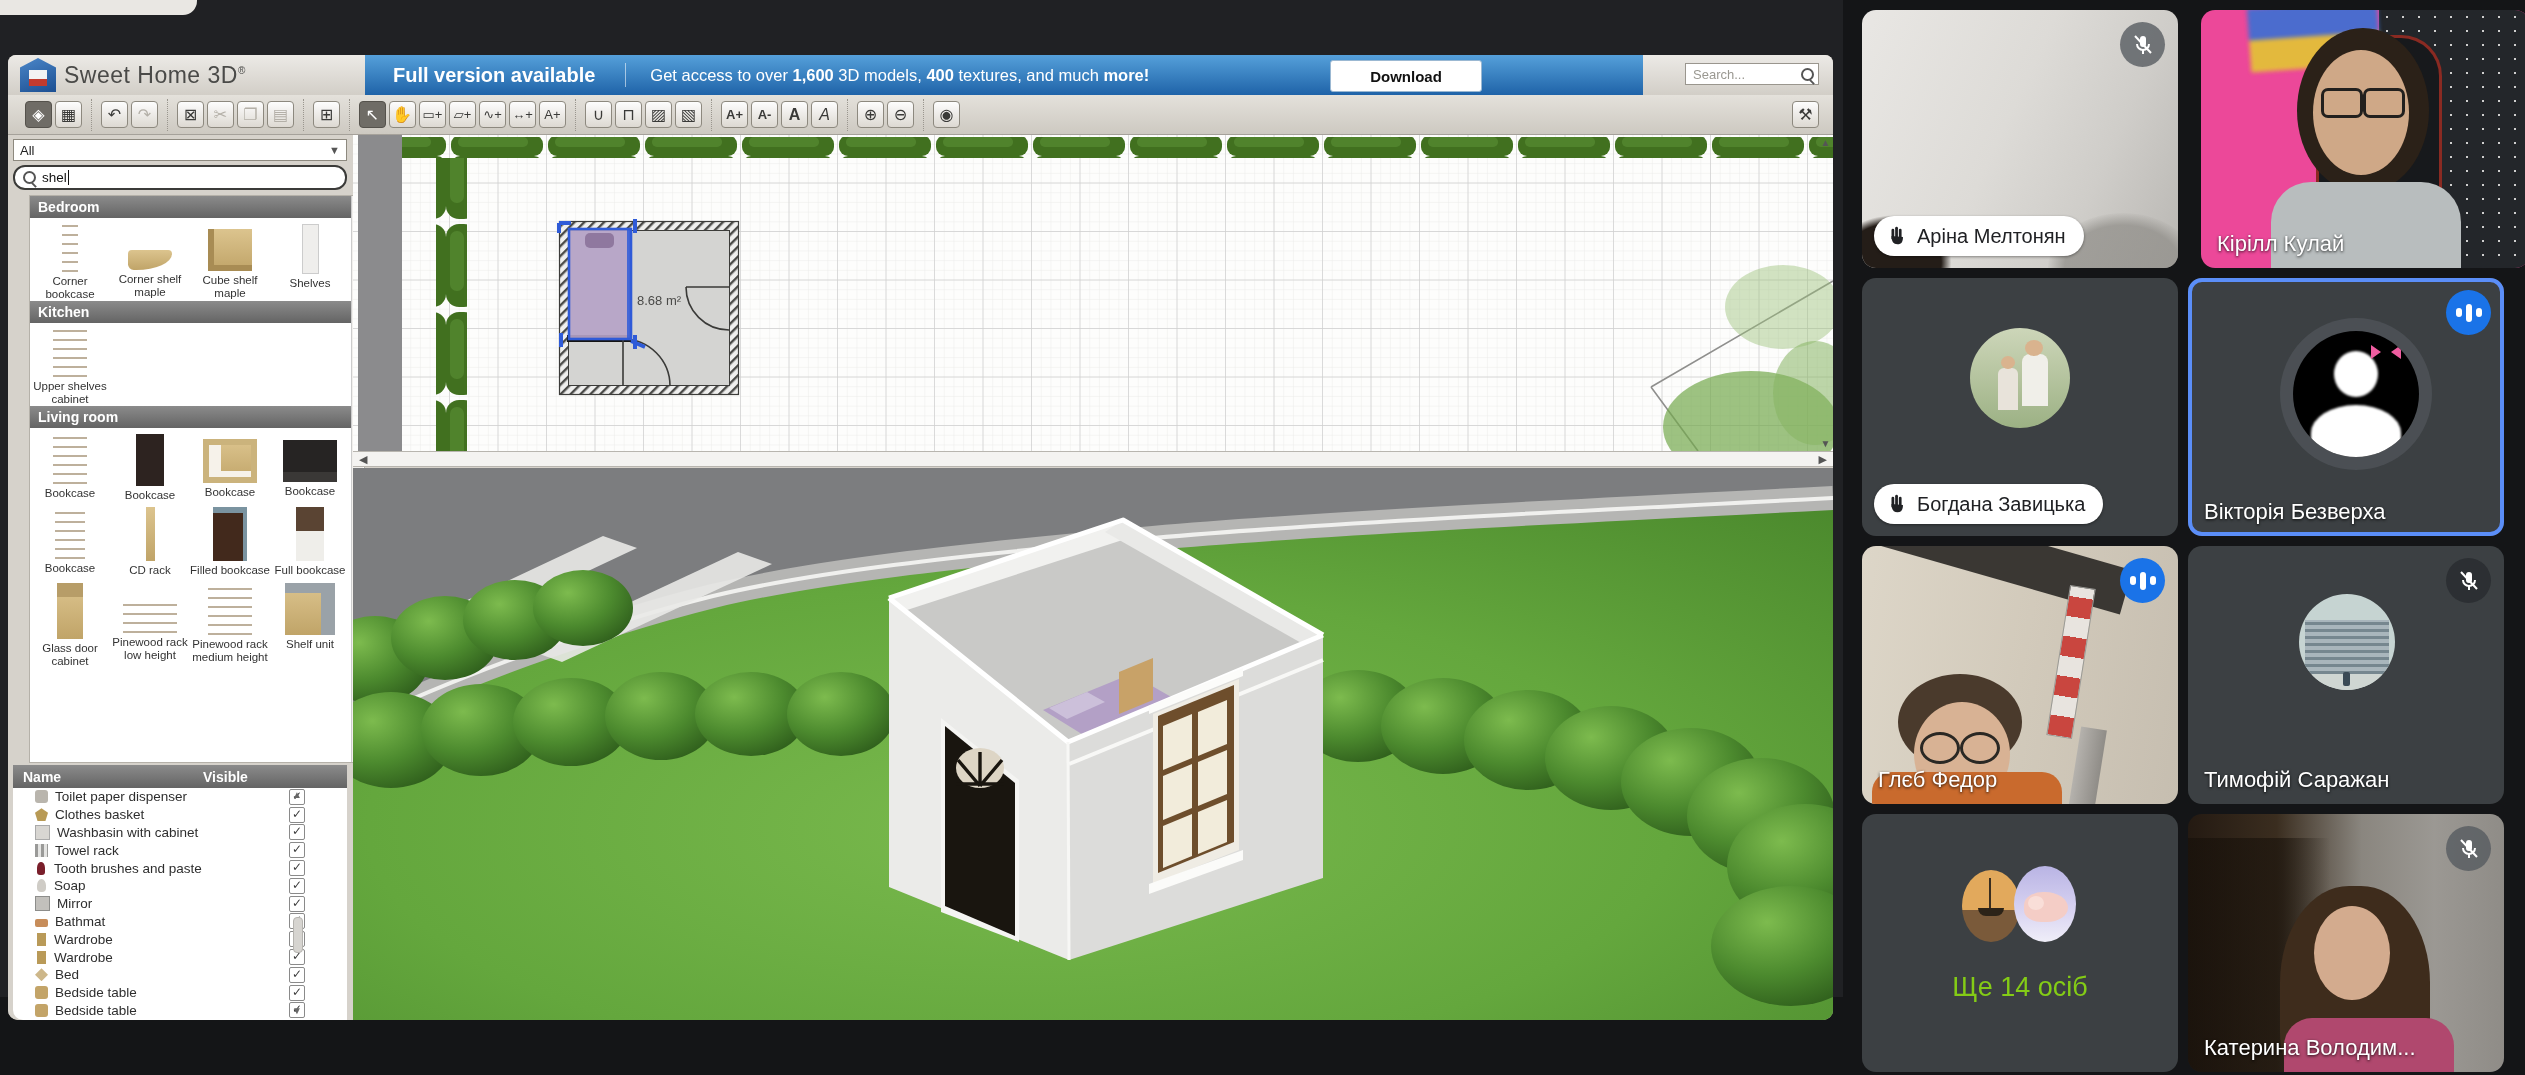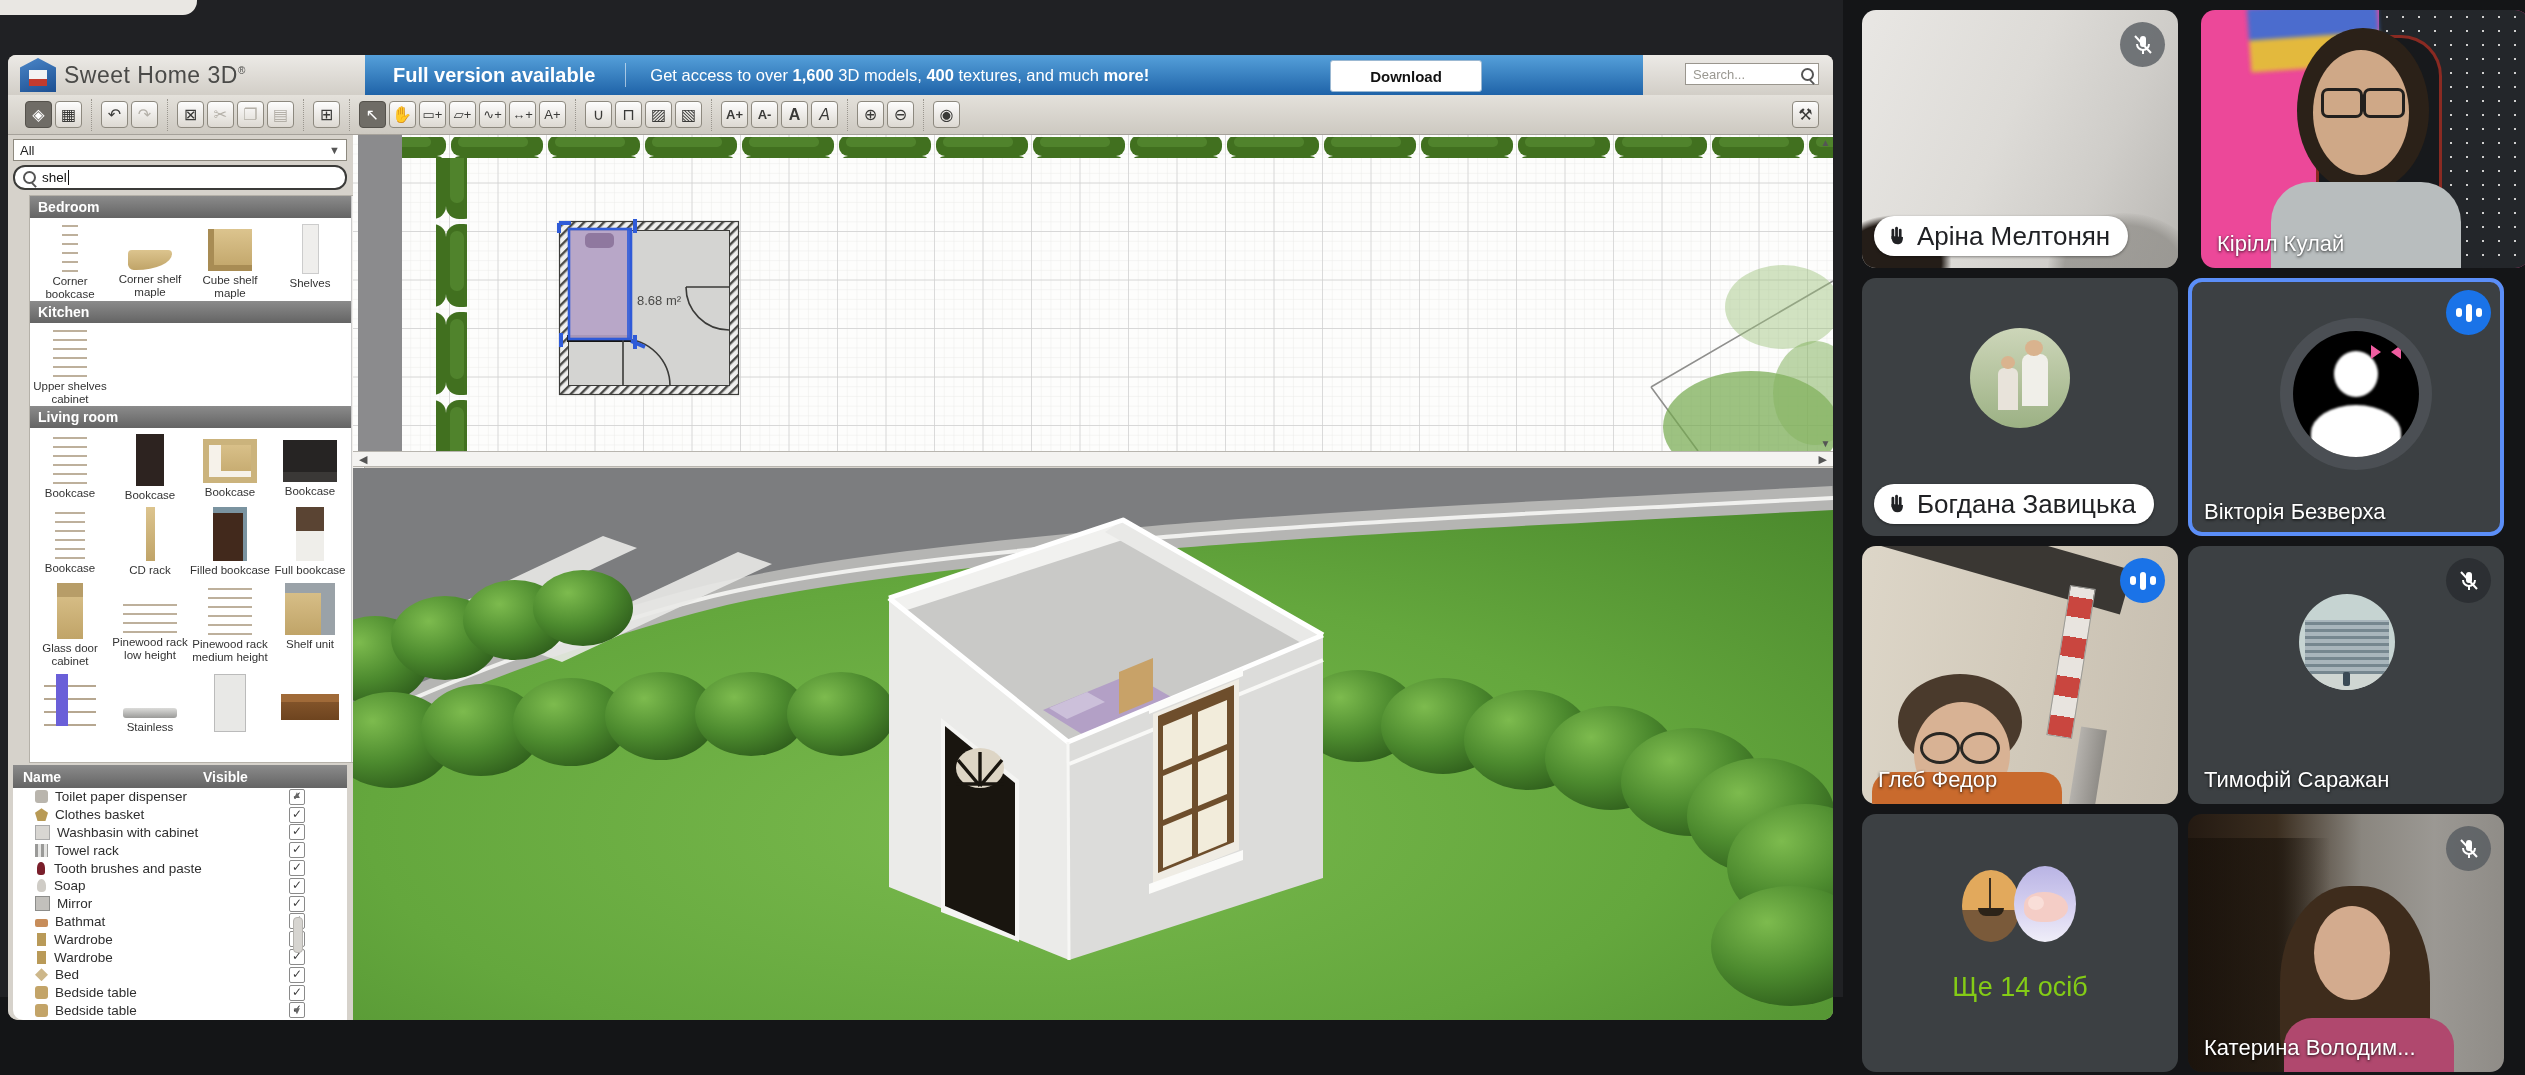--- a/index.html
+++ b/index.html
@@ -97,21 +97,21 @@
       justify-content:space-between;font-size:10px;color:#555;text-align:center;}
   #view3d{position:absolute;left:345px;top:413px;width:1480px;height:552px;overflow:hidden;background:#5d9c39;}
 
   
   #participants{position:absolute;left:1843px;top:0;width:682px;height:1075px;background:#141517;}
   .tile{position:absolute;width:316px;height:258px;border-radius:14px;background:#3c4043;overflow:hidden;}
   .tile .name{position:absolute;left:16px;bottom:11px;color:#fff;font-size:22px;
       text-shadow:0 1px 3px rgba(0,0,0,.85);white-space:nowrap;}
   .pill{position:absolute;left:12px;bottom:12px;background:#fff;border-radius:26px;height:40px;
       display:flex;align-items:center;gap:9px;padding:0 18px 0 12px;box-shadow:0 1px 3px rgba(0,0,0,.4);}
-  .pill span{font-size:26px;color:#202124;white-space:nowrap;}
+  .pill span{font-size:20px;color:#202124;white-space:nowrap;}
   .badge{position:absolute;right:13px;top:12px;width:45px;height:45px;border-radius:50%;
       display:flex;align-items:center;justify-content:center;}
   .badge.mute{background:rgba(85,90,95,.78);}
   .badge.mute.dark{background:#2c2f33;}
   .badge.speak{background:#1a73e8;gap:4px;}
   .badge.speak i{display:block;width:6px;background:#fff;border-radius:3px;}
   .avatar{border-radius:50%;position:absolute;overflow:hidden;}
   .tile.speaking{outline:4px solid #5b8ef8;outline-offset:-4px;}
 
   
@@ -274,38 +274,20 @@
               <div class="th tan lines" style="width:54px;height:34px;margin-top:16px"></div>
               <div class="cat-label">Pinewood rack low height</div>
             </div>
           <div class="cat-cell">
               <div class="th tan lines" style="width:44px;height:50px;margin-top:2px"></div>
               <div class="cat-label">Pinewood rack medium height</div>
             </div>
           <div class="cat-cell">
               <div class="th tan" style="width:50px;height:52px;box-shadow:inset -14px 10px 0 #9aa2a8"></div>
               <div class="cat-label">Shelf unit</div>
-            </div>
-        </div>
-        <div class="cat-row">
-          <div class="cat-cell">
-              <div class="th tan" style="width:52px;height:52px;background-image:linear-gradient(90deg,transparent 0 12px,#6a5fd8 12px 24px,transparent 24px 38px),repeating-linear-gradient(0deg,rgba(110,80,35,.5) 0 2px,transparent 2px 13px)"></div>
-              <div class="cat-label"></div>
-            </div>
-          <div class="cat-cell">
-              <div class="th" style="width:54px;height:10px;margin-top:34px;background:linear-gradient(#dcdcda,#9a9a98);border-radius:3px"></div>
-              <div class="cat-label">Stainless</div>
-            </div>
-          <div class="cat-cell">
-              <div class="th lines" style="width:30px;height:56px;background:#e8e8e6;border:1px solid #bbb"></div>
-              <div class="cat-label"></div>
-            </div>
-          <div class="cat-cell">
-              <div class="th" style="width:58px;height:26px;margin-top:20px;background:linear-gradient(#8a5a2e,#6e441f);box-shadow:inset 0 8px 0 #a06a38"></div>
-              <div class="cat-label"></div>
             </div>
         </div>
 
         <div class="vscroll" style="top:0;height:566px;">
           <div class="arr">▲</div>
           <div class="thumb" style="height:84px"></div>
           <div class="arr" style="position:absolute;bottom:0;left:0">▼</div>
         </div>
       </div>
 

